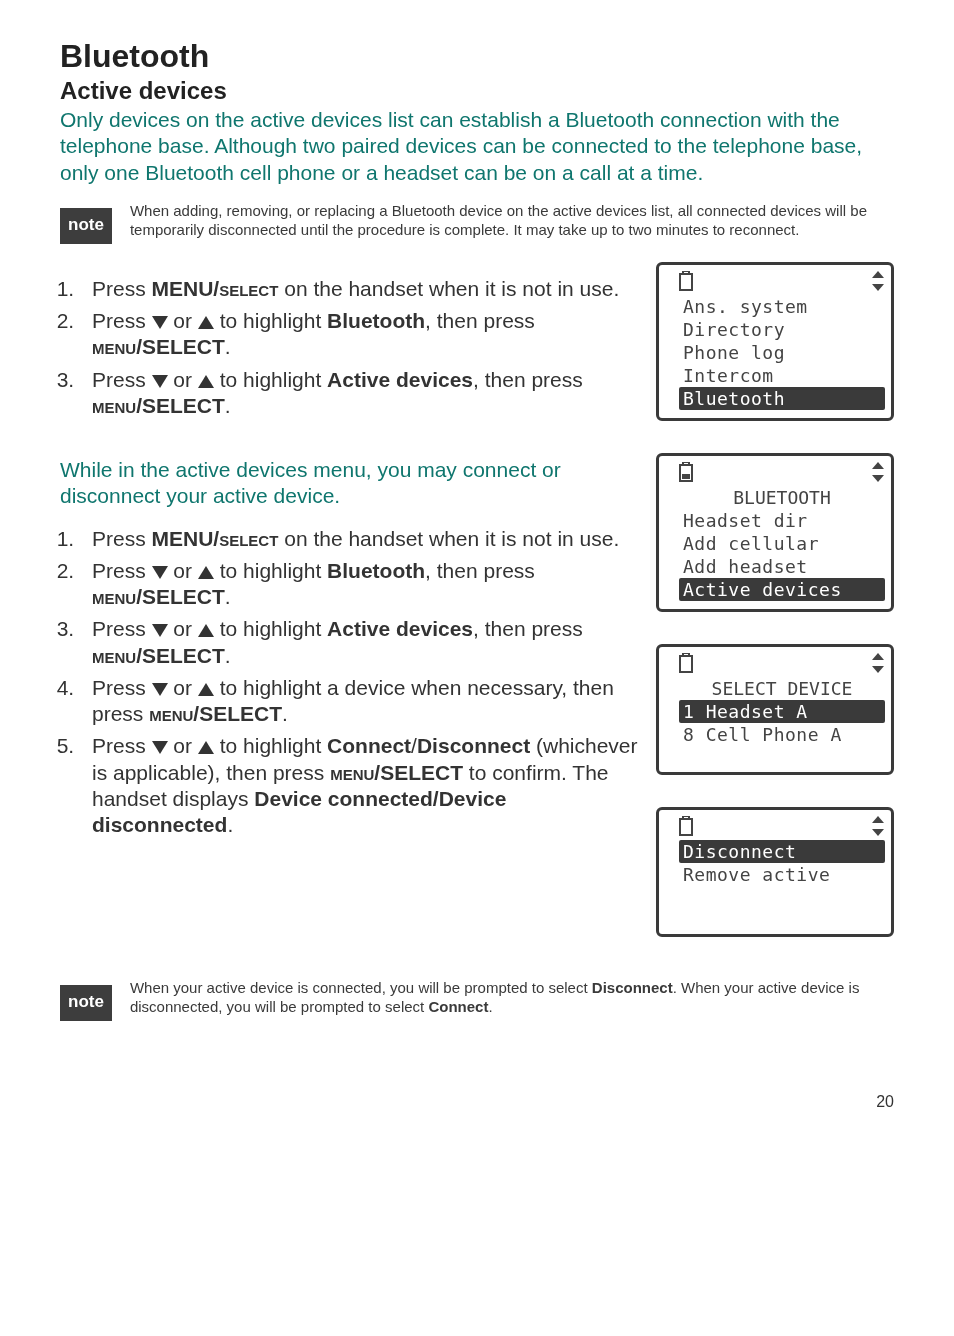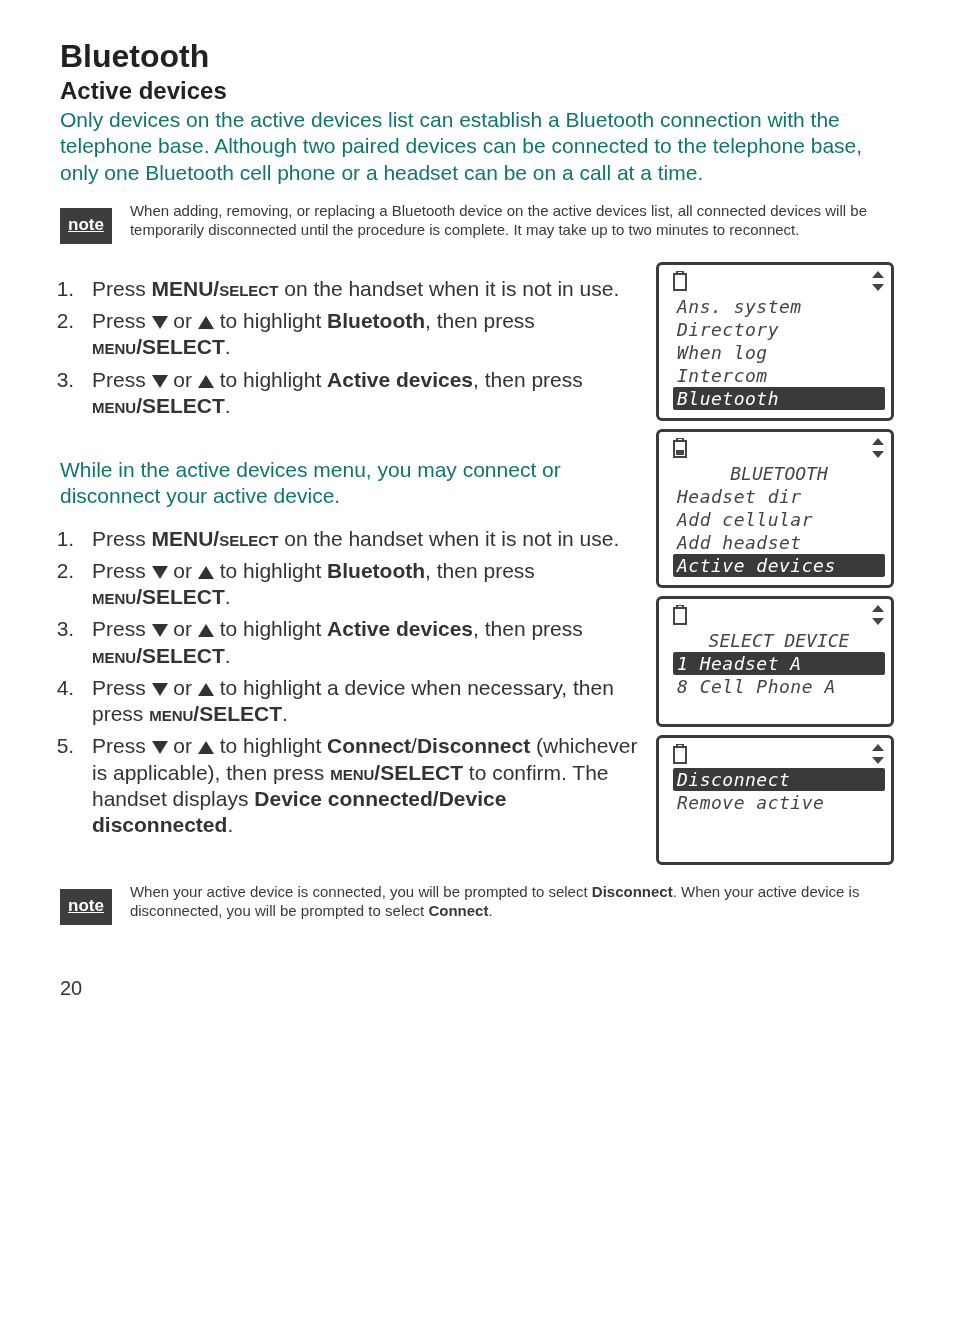--- a/index.html
+++ b/index.html
@@ -34,21 +34,20 @@
   }
   .note-badge {
     background: #3d3d3d;
     color: #fff;
     font-weight: bold;
     font-size: 17px;
     padding: 7px 8px 9px 8px;
     margin-right: 18px;
     margin-top: 6px;
     flex: 0 0 auto;
-    text-decoration: underline;
   }
   .note-text {
     font-size: 15px;
     line-height: 1.25;
     color: #3a3a3a;
   }
   .columns {
     display: flex;
     align-items: flex-start;
     margin-top: 10px;
@@ -80,24 +79,23 @@
     border-right: 8px solid transparent;
     vertical-align: -1px;
   }
   .tri-down { border-top: 13px solid #333; }
   .tri-up { border-bottom: 13px solid #333; }
 
   
   .screen {
     border: 3px solid #3a3a3a;
     border-radius: 6px;
-    padding: 6px 6px 8px 14px;
-    margin-bottom: 8px;
+    padding: 6px 6px 8px 20px;
+    margin-bottom: 32px;
     background: #fff;
-    font-style: italic;
   }
   .screen-top {
     display: flex;
     justify-content: space-between;
     align-items: flex-start;
     height: 22px;
     margin-bottom: 2px;
   }
   .scr-line {
     font-family: "Lucida Console", Monaco, monospace;
@@ -119,23 +117,23 @@
     color: #fff;
     border-radius: 2px;
   }
   .batt {
     width: 14px; height: 20px;
     position: relative;
   }
   .batt svg { display:block; }
   .arrows svg { display:block; }
   .page-num {
-    text-align: left;
-    font-size: 20px;
-    margin-top: 52px;
+    text-align: right;
+    font-size: 16px;
+    margin-top: 72px;
     color: #333;
   }
   .sp { height: 20px; }
 </style>
 </head>
 <body>
 
 <h1>Bluetooth</h1>
 
 <h2>Active devices</h2>
@@ -193,21 +191,21 @@
         </span>
         <span class="arrows">
           <svg width="14" height="20">
               <polygon points="7,0 13,7 1,7" fill="#444"></polygon>
               <polygon points="1,13 13,13 7,20" fill="#444"></polygon>
             </svg>
         </span>
       </div>
       <div class="scr-line">Ans. system</div>
       <div class="scr-line">Directory</div>
-      <div class="scr-line">When log</div>
+      <div class="scr-line">Phone log</div>
       <div class="scr-line">Intercom</div>
       <div class="scr-line selected">Bluetooth</div>
     </div>
 
     <div class="screen">
       <div class="screen-top">
         <span class="batt">
           <svg width="14" height="20">
               <rect x="4" y="0" width="6" height="3" fill="none" stroke="#444" stroke-width="2"></rect>
               <rect x="1" y="3" width="12" height="16" fill="none" stroke="#444" stroke-width="2"></rect>

